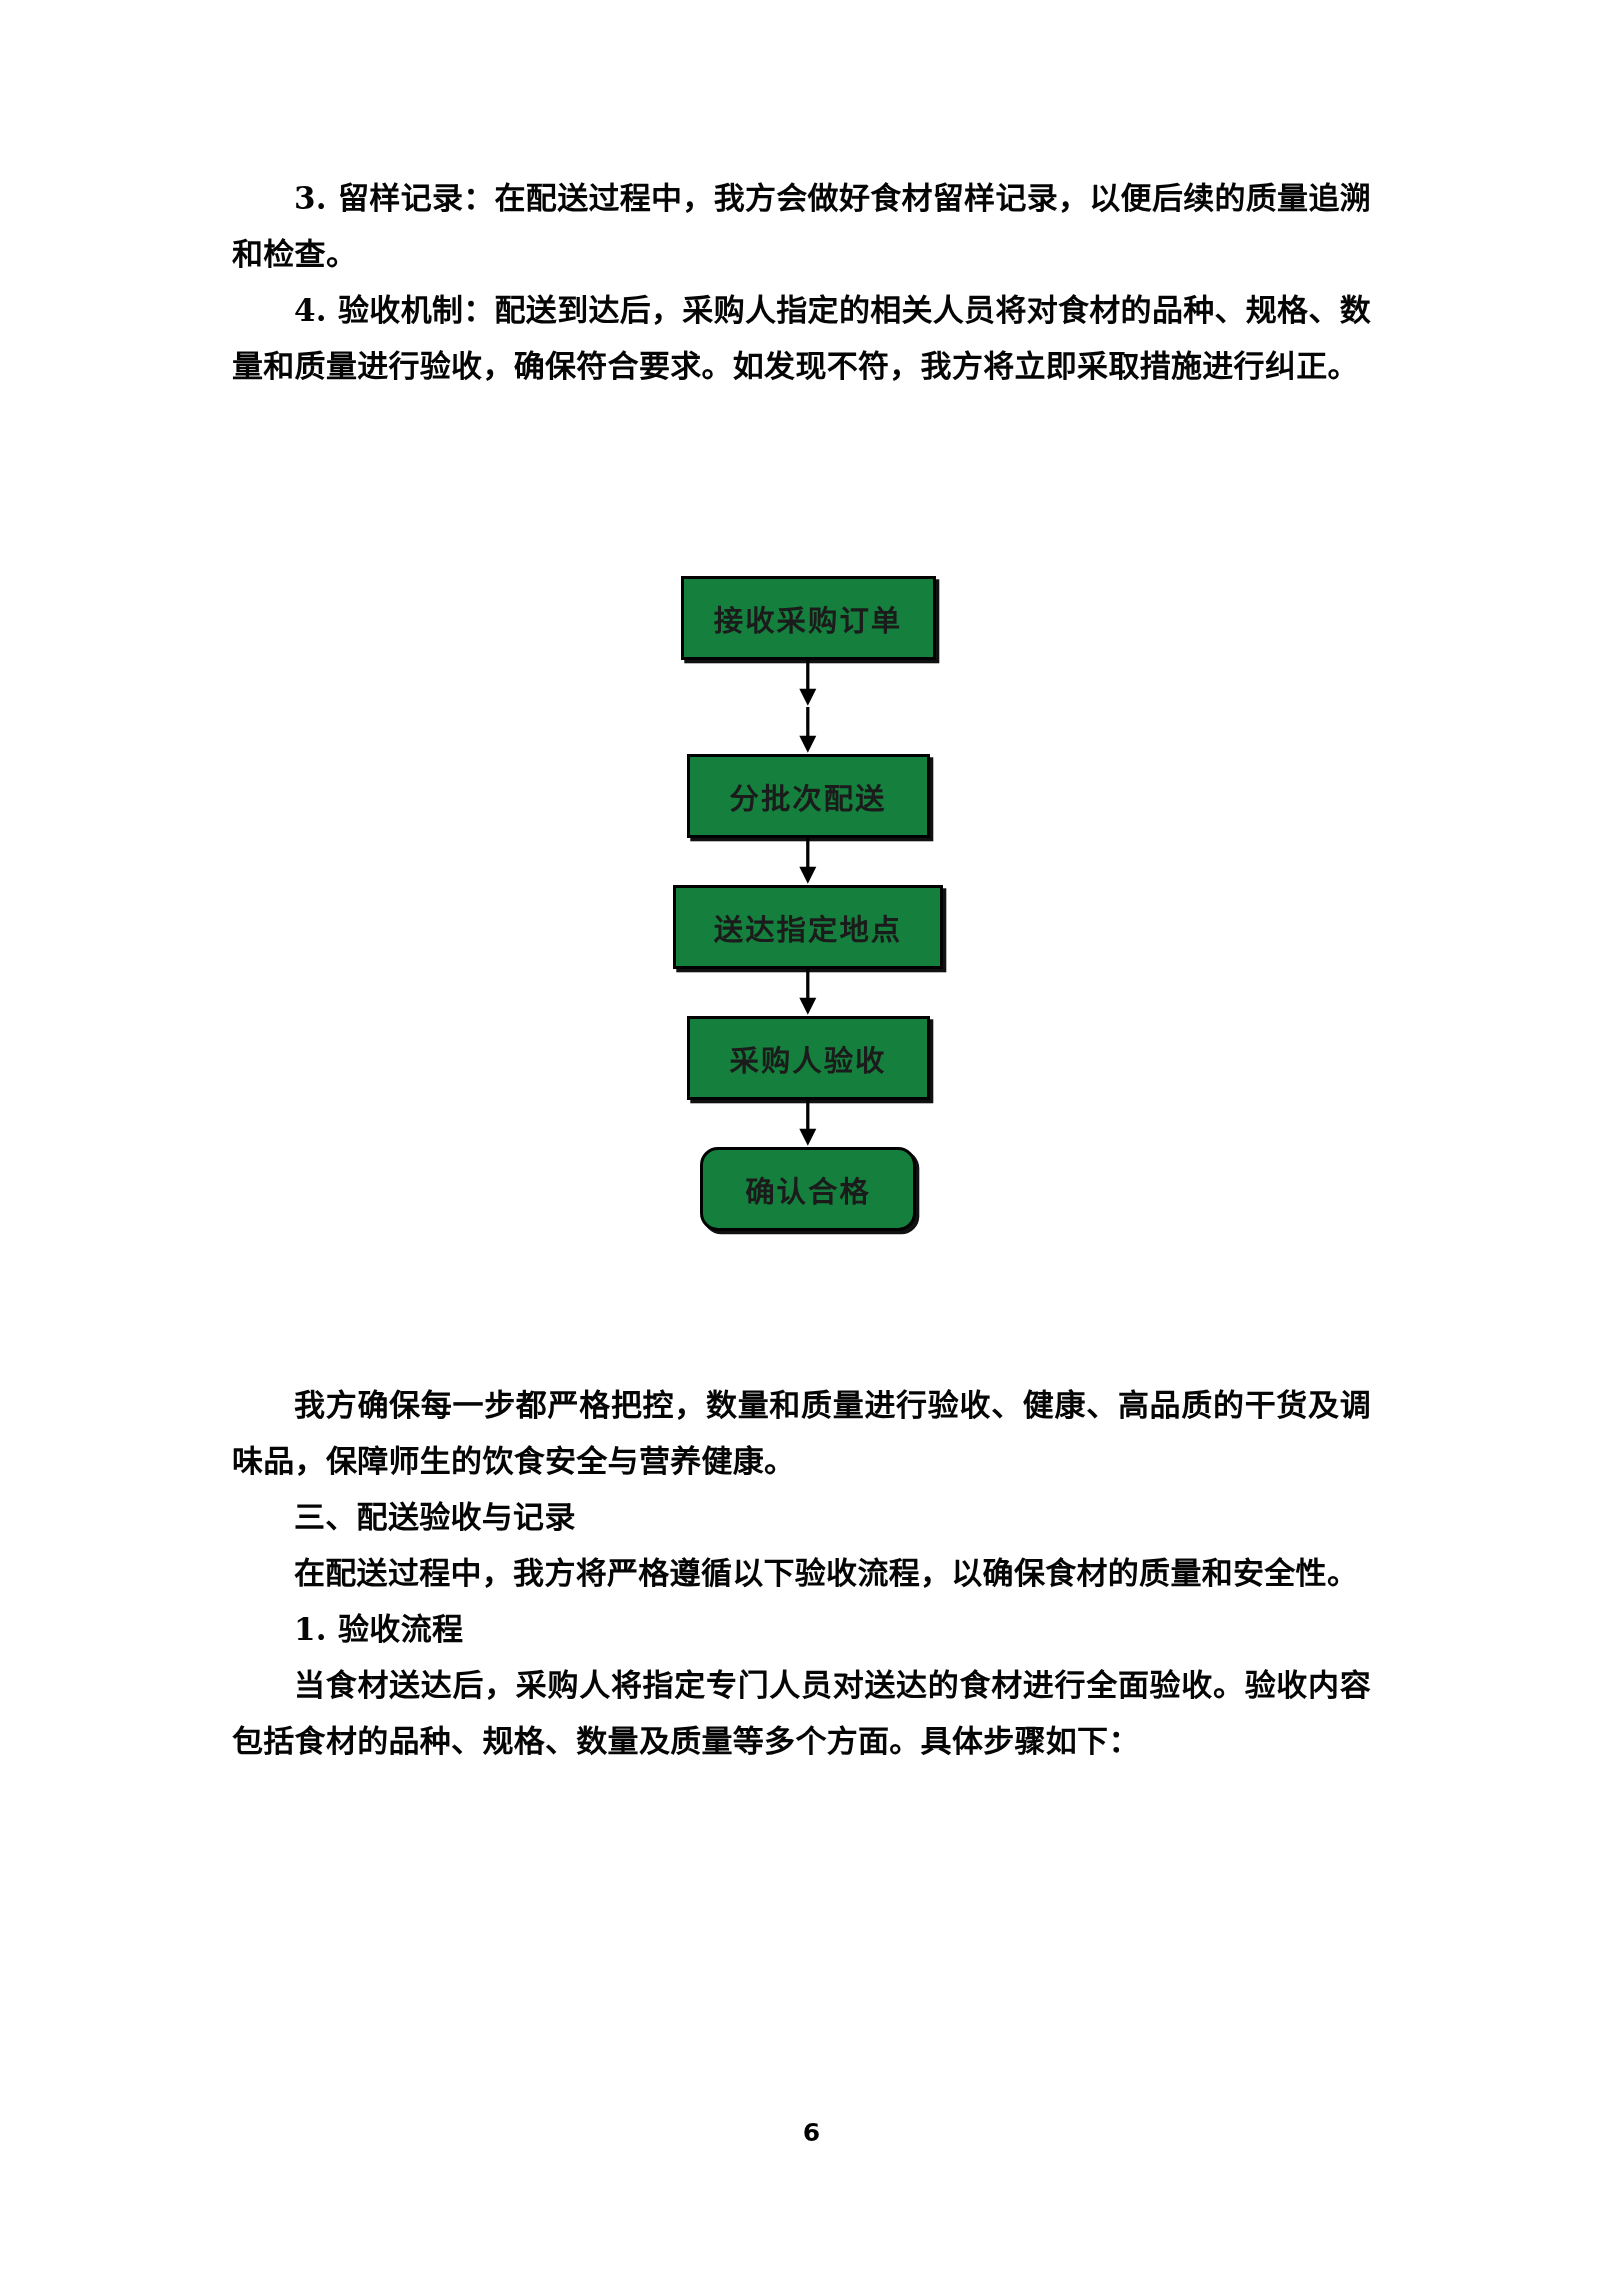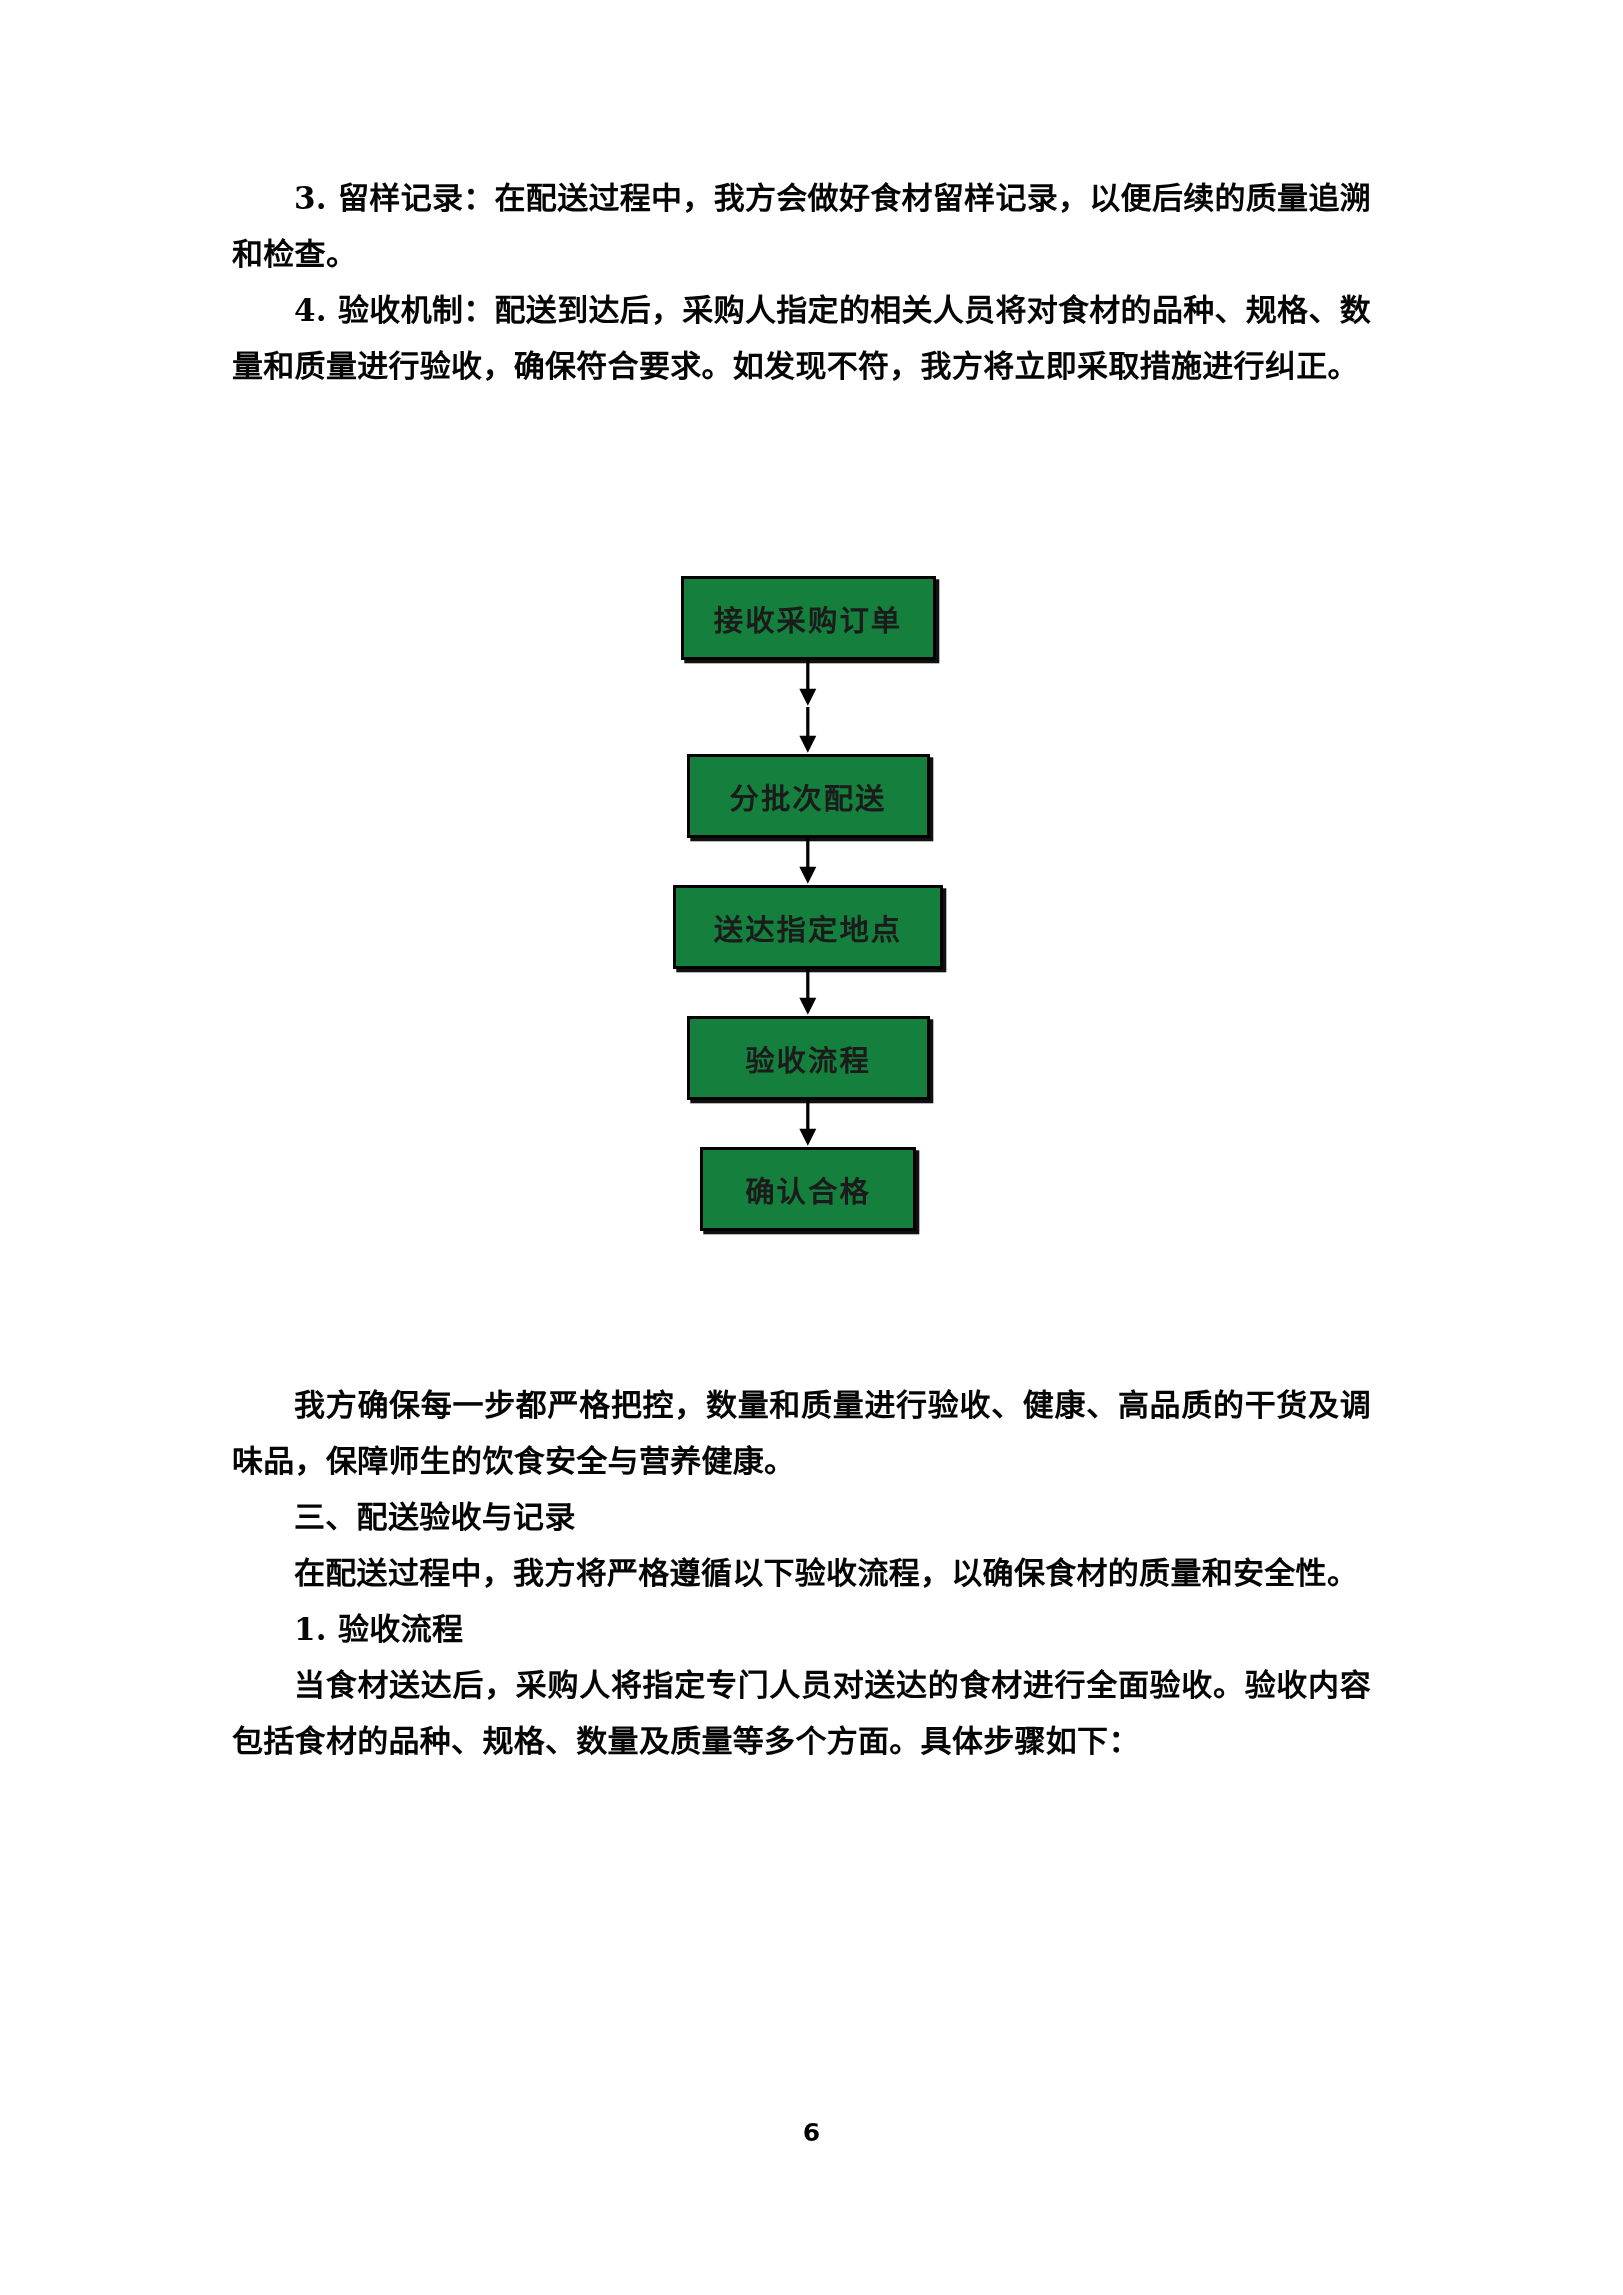--- a/index.html
+++ b/index.html
@@ -158,33 +158,33 @@
 
       <div class="fc-arrow">
         <svg width="19.6" height="47" viewBox="0 0 30 72" aria-hidden="true">
           <line x1="15" y1="0" x2="15" y2="50" stroke="#000" stroke-width="5"></line>
           <polygon points="15,70 2,44 28,44" fill="#000"></polygon>
         </svg>
       </div>
 
       <div class="fc-row">
         <div class="fc-box" style="width:243px;">
-          <span>验收流程</span>
-        </div>
-      </div>
-
-      <div class="fc-arrow">
-        <svg width="19.6" height="47" viewBox="0 0 30 72" aria-hidden="true">
-          <line x1="15" y1="0" x2="15" y2="50" stroke="#000" stroke-width="5"></line>
-          <polygon points="15,70 2,44 28,44" fill="#000"></polygon>
-        </svg>
-      </div>
-
-      <div class="fc-row">
-        <div class="fc-box" style="width:216px;">
+          <span>采购人验收</span>
+        </div>
+      </div>
+
+      <div class="fc-arrow">
+        <svg width="19.6" height="47" viewBox="0 0 30 72" aria-hidden="true">
+          <line x1="15" y1="0" x2="15" y2="50" stroke="#000" stroke-width="5"></line>
+          <polygon points="15,70 2,44 28,44" fill="#000"></polygon>
+        </svg>
+      </div>
+
+      <div class="fc-row">
+        <div class="fc-box" style="width:216px;border-radius:18px;">
           <span>确认合格</span>
         </div>
       </div>
 
     </div>
   </div>
 
   <div class="content" style="top:1377px;">
     <p class="para">我方确保每一步都严格把控，数量和质量进行验收、健康、高品质的干货及调味品，保障师生的饮食安全与营养健康。</p>
     <p class="para">三、配送验收与记录</p>

